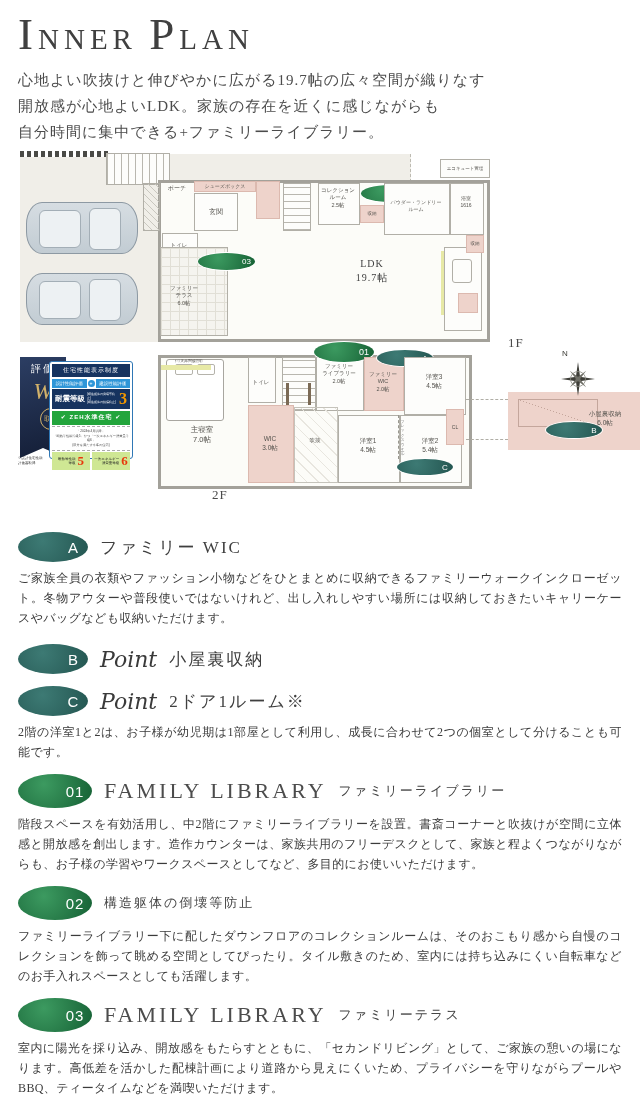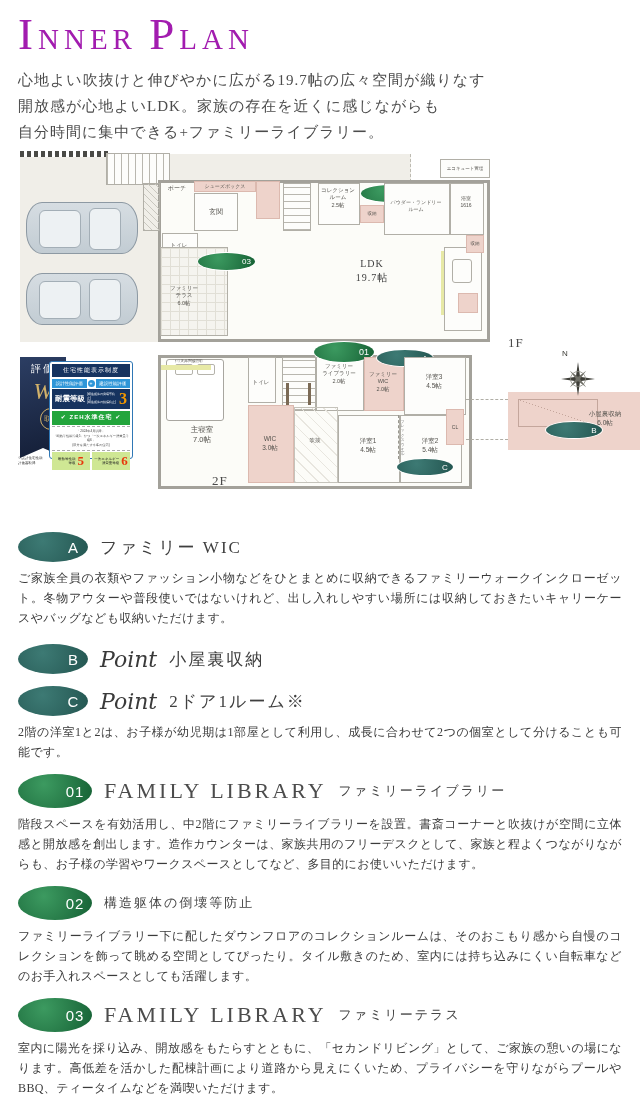--- a/index.html
+++ b/index.html
@@ -2,21 +2,21 @@
 <html><head>
 <meta charset="utf-8">
 <style>
   html,body{margin:0;padding:0;}
   body{width:640px;height:1110px;overflow:hidden;background:#fff;
        font-family:"Liberation Serif","DejaVu Serif",serif;color:#3c3c3c;}
   .page{position:relative;width:640px;height:1110px;}
   .abs{position:absolute;}
   
   .hdr{padding:12px 18px 0;}
-  .title{color:#a21caf;letter-spacing:5px;line-height:1;}
+  .title{color:#404040;letter-spacing:5px;line-height:1;}
   .title .cap{font-size:45px;}
   .title .sc{font-size:29px;}
   .desc{margin-top:10px;font-size:15px;line-height:26px;color:#4c4c4c;letter-spacing:1px;}
   
   .figure{position:relative;height:375px;margin-top:2px;}
   .site{background:#f0eee8;border-right:1px dashed #bdbbb2;}
   .room{border:1px solid #b1afa7;background:#fdfdfb;}
   .pink{background:#eed3cb;border:1px solid #dcb9af;}
   .house{border:3px solid #a3a19a;background:#fcfcf8;}
   .rl{font-family:"Liberation Sans","DejaVu Sans",sans-serif;color:#55534e;text-align:center;
@@ -240,21 +240,21 @@
     <div class="abs rl" style="left:342px;top:290px;width:52px;font-size:6.5px;">洋室1
 4.5帖</div>
     <div class="abs room" style="left:400px;top:268px;width:60px;height:66px;"></div>
     <div class="abs rl" style="left:404px;top:290px;width:52px;font-size:6.5px;">洋室2
 5.4帖</div>
     <div class="abs marker mteal" style="left:397px;top:312px;width:16px;height:16px;font-size:8px;">C</div>
     <div class="abs" style="left:398px;top:268px;height:44px;border-left:1px dashed #9a988f;"></div>
     <div class="abs vtext" style="left:400px;top:270px;">フレックスウォール</div>
     <div class="abs pink rl" style="left:446px;top:262px;width:16px;height:34px;font-size:5px;line-height:34px;">CL</div>
 
-    <div class="abs flabel" style="left:212px;top:326px;">2F</div>
+    <div class="abs flabel" style="left:212px;top:340px;">2F</div>
 
     <div class="abs dashH" style="left:466px;top:252px;width:42px;"></div>
     <div class="abs dashH" style="left:466px;top:292px;width:42px;"></div>
     <div class="abs pink" style="left:508px;top:245px;width:132px;height:58px;border:none;">
       <div class="abs" style="left:10px;top:7px;width:78px;height:26px;border:1px solid #c4a69c;
            background:linear-gradient(to top right,transparent 49.5%,#c4a69c 49.5%,#c4a69c 50.5%,transparent 50.5%);"></div>
       <div class="abs rl" style="left:66px;top:18px;width:62px;font-size:6.5px;">小屋裏収納
 6.0帖</div>
       <div class="abs marker mteal" style="left:38px;top:30px;width:16px;height:16px;font-size:8px;">B</div>
     </div>

